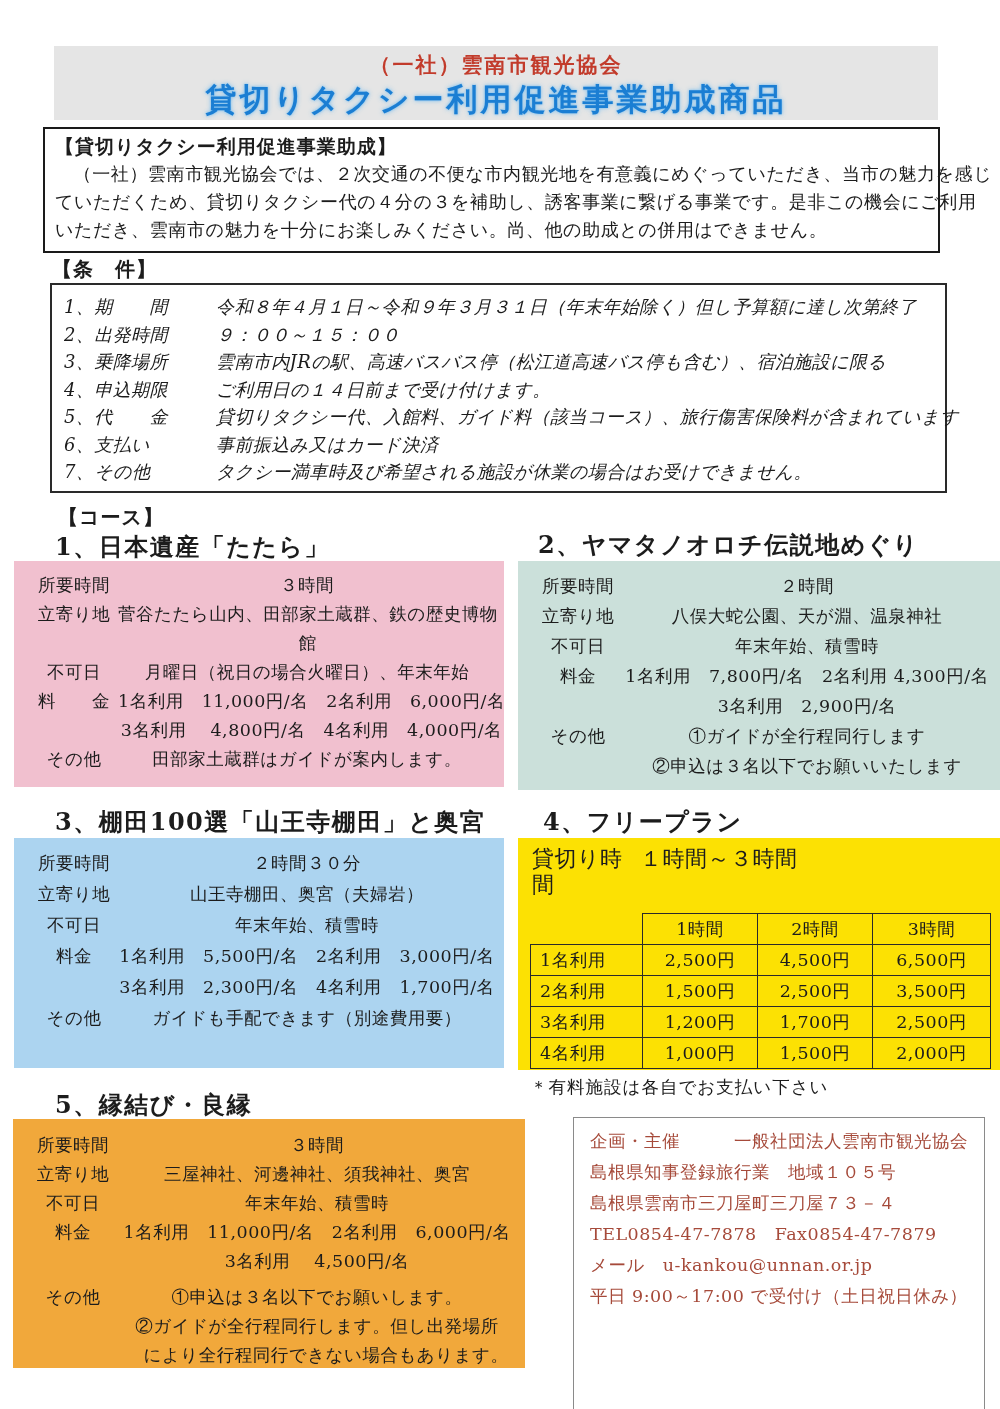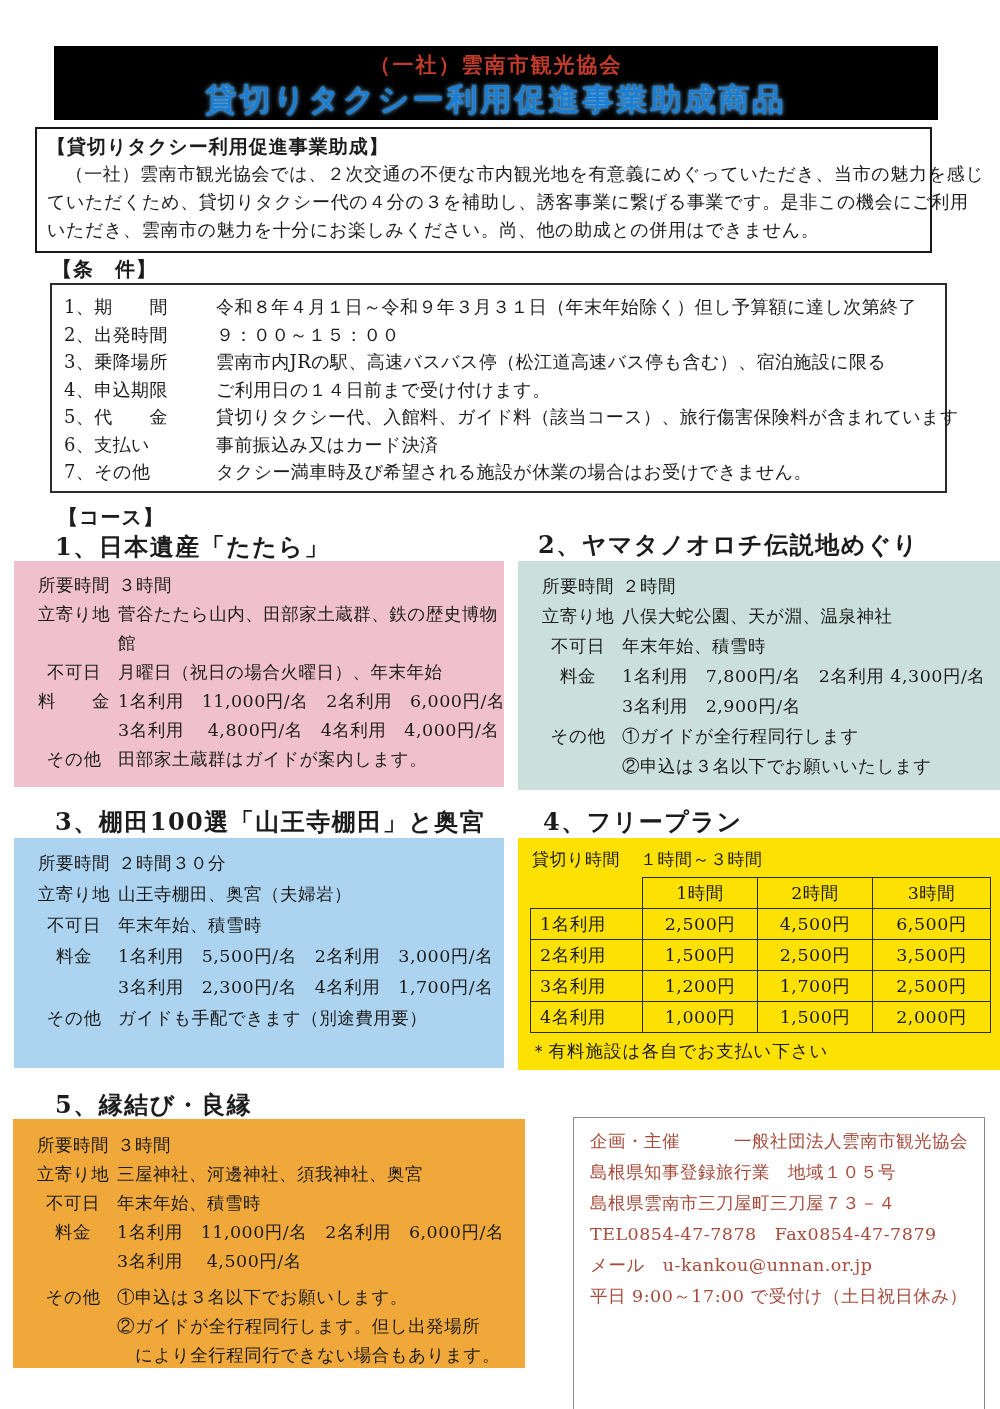--- a/index.html
+++ b/index.html
@@ -4,36 +4,36 @@
 <style>
   html,body{margin:0;padding:0;}
   body{
     width:1000px;height:1409px;background:#ffffff;position:relative;
     font-family:"DejaVu Serif","Liberation Serif",serif;color:#1c1c1c;
     -webkit-font-smoothing:antialiased;
   }
   .abs{position:absolute;}
 
   
-  .band{left:54px;top:46px;width:884px;height:74px;background:#000000;text-align:center;}
+  .band{left:54px;top:46px;width:884px;height:74px;background:#e5e5e5;text-align:center;}
   .band .org{color:#C23B2B;font-size:21px;font-weight:bold;letter-spacing:2px;padding-top:5px;}
   .band .title{
     color:#1B7ED3;font-family:"DejaVu Sans","Liberation Sans",sans-serif;
     font-weight:bold;font-size:31px;letter-spacing:3px;line-height:40px;
     text-shadow:0 0 5px rgba(120,190,240,.9),0 0 2px rgba(120,190,240,.9);
   }
 
   
-  .intro{left:35px;top:127px;width:897px;height:126px;border:2.5px solid #1a1a1a;box-sizing:border-box;padding:4px 12px 0 10px;}
+  .intro{left:43px;top:127px;width:897px;height:126px;border:2.5px solid #1a1a1a;box-sizing:border-box;padding:4px 12px 0 10px;}
   .intro .ih{font-size:19px;font-weight:bold;line-height:27px;letter-spacing:1px;}
   .intro .il{font-size:18px;line-height:28px;letter-spacing:.6px;white-space:nowrap;}
 
   
   .cond-heading{left:52px;top:256px;font-size:20px;font-weight:bold;letter-spacing:1px;font-family:Liberation Mono, monospace;}
-  .cond-box{left:50px;top:283px;width:897px;height:210px;border:2px solid #2a2a2a;box-sizing:border-box;padding:8px 10px 0 12px;}
+  .cond-box{left:50px;top:283px;width:897px;height:210px;border:2px solid #2a2a2a;box-sizing:border-box;padding:8px 10px 0 12px;font-style:italic;}
   .cond-row{display:flex;font-size:18px;line-height:27.5px;letter-spacing:.4px;}
   .cond-row .clab{width:152px;flex:none;}
   .cond-row .cval{flex:1;white-space:nowrap;}
 
   .courses-heading{left:58px;top:504px;font-size:20px;font-weight:bold;letter-spacing:1px;}
 
   
   .ctitle{font-size:24px;font-weight:bold;letter-spacing:1.5px;}
   .t1{left:55px;top:531px;}
   .t2{left:538px;top:529px;}
@@ -49,25 +49,25 @@
   .b4{left:518px;top:838px;width:482px;height:232px;background:#FCE103;padding:8px 4px 0 4px;}
   .b5{left:13px;top:1119px;width:512px;height:249px;background:#F1A83B;padding-top:12px;}
 
   .krow{display:flex;font-size:17.5px;letter-spacing:.5px;}
   .b1 .krow{line-height:29px;}
   .b2 .krow{line-height:30px;}
   .b3 .krow{line-height:31px;}
   .b5 .krow{line-height:29px;}
   .krow .klab{width:96px;flex:none;padding-left:8px;box-sizing:border-box;text-align:center;}
   .krow .kval{flex:1;}
-  .kval div{white-space:nowrap;}
+  .kval div{white-space:nowrap;text-align:center;}
   .gap-top{margin-top:7px;}
 
   
-  .lead-row{display:flex;font-size:17px;line-height:26px;letter-spacing:.5px;margin-bottom:5px;}
+  .lead-row{display:flex;font-size:22px;line-height:26px;letter-spacing:.5px;margin-bottom:15px;}
   .lead-row .klab4{width:118px;flex:none;padding-left:10px;box-sizing:border-box;}
   table.price{border-collapse:collapse;margin-left:8px;table-layout:fixed;}
   table.price td{
     border:1.6px solid #2a2a2a;text-align:center;font-size:17.5px;
     height:30px;padding:0;letter-spacing:.5px;
   }
   table.price td.blank{border:none;background:transparent;}
   table.price td.rl{text-align:left;padding-left:9px;margin-top:48px;}
   .note{font-size:17.5px;line-height:26px;margin:5px 0 0 8px;letter-spacing:1px;}
 

